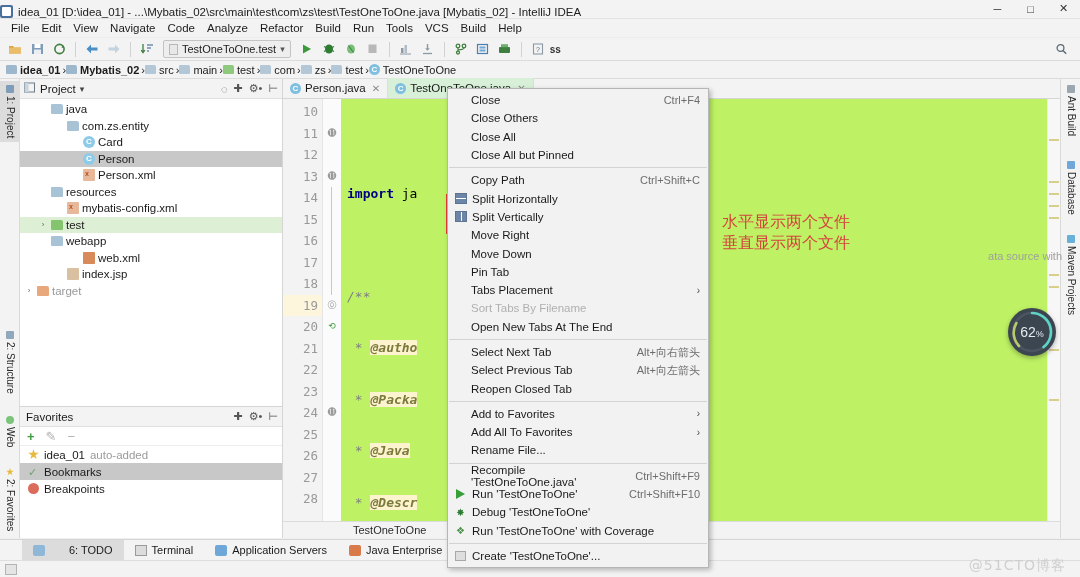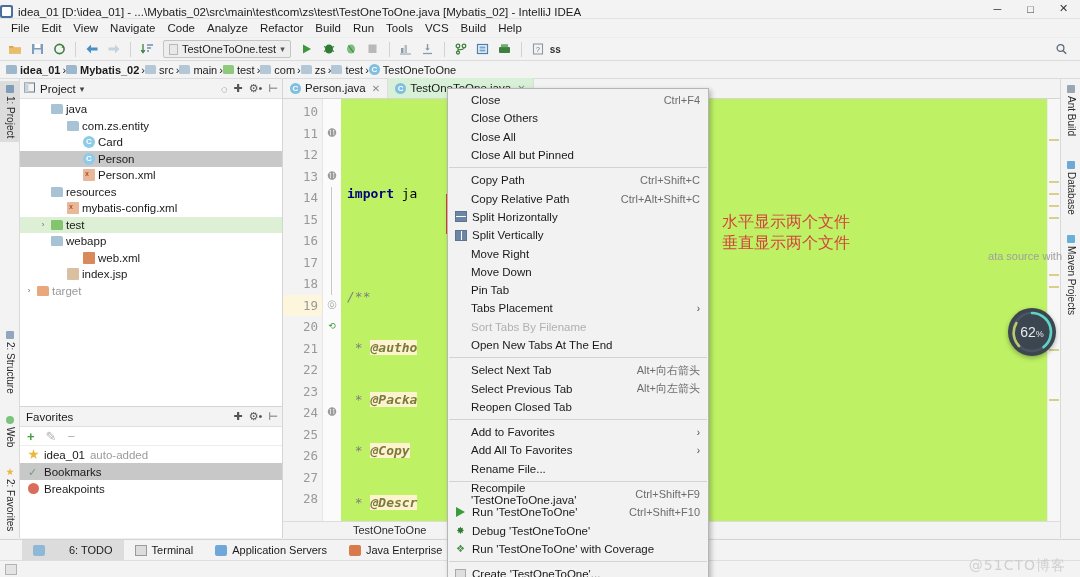--- a/index.html
+++ b/index.html
@@ -714,21 +714,21 @@
           <div class="fold"></div>
           <div class="fold">⓫</div>
         </div>
         <div class="code">
           <div class="cl">&nbsp;</div>
           <div class="cl"><span class="kw">import</span> <span class="plain">ja</span></div>
           <div class="cl">&nbsp;</div>
           <div class="cl"><span class="jdoc">/**</span></div>
           <div class="cl"><span class="jdoc"> * </span><span class="jdoc-tag hly">@autho</span></div>
           <div class="cl"><span class="jdoc"> * </span><span class="jdoc-tag hly">@Packa</span></div>
-          <div class="cl"><span class="jdoc"> * </span><span class="jdoc-tag hly">@Copy</span></div>
+          <div class="cl"><span class="jdoc"> * </span><span class="jdoc-tag hly">@Java</span></div>
           <div class="cl"><span class="jdoc"> * </span><span class="jdoc-tag hly">@Descr</span></div>
           
           
           
           
           
           
           
           
           
@@ -792,24 +792,20 @@
         <span class="mlabel">Close All</span>
       </div>
       <div class="mi">
         <span class="mlabel">Close All but Pinned</span>
       </div>
       <div class="msep"></div>
       <div class="mi">
         <span class="mlabel">Copy Path</span>
         <span class="shortcut">Ctrl+Shift+C</span>
       </div>
-      <div class="mi">
-        <span class="mlabel">Copy Relative Path</span>
-        <span class="shortcut">Ctrl+Alt+Shift+C</span>
-      </div>
       <div class="mi hasicon">
         <span class="micon">
           <span class="ic-split-h"></span>
         </span>
         <span class="mlabel">Split Horizontally</span>
       </div>
       <div class="mi hasicon">
         <span class="micon">
           <span class="ic-split-v"></span>
         </span>

